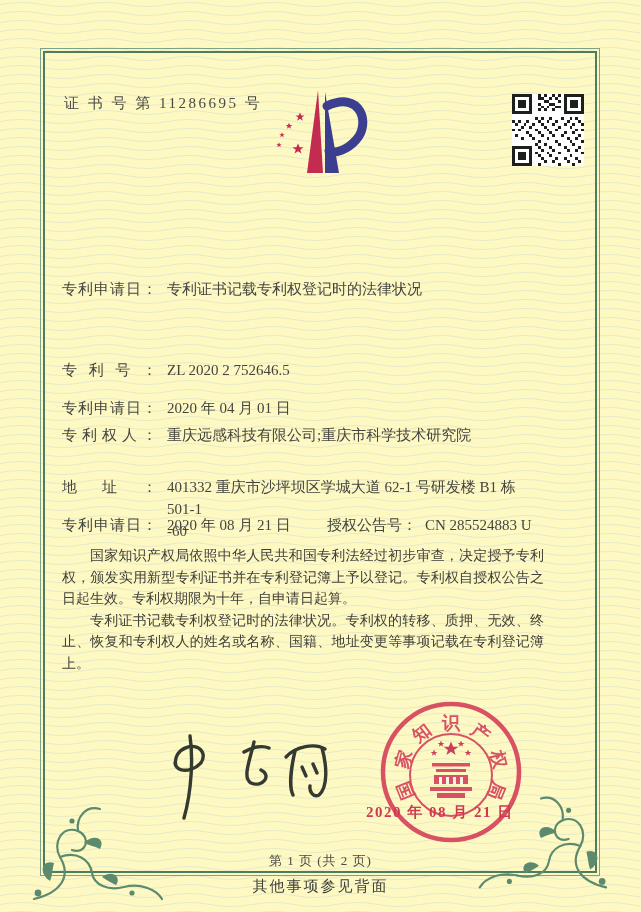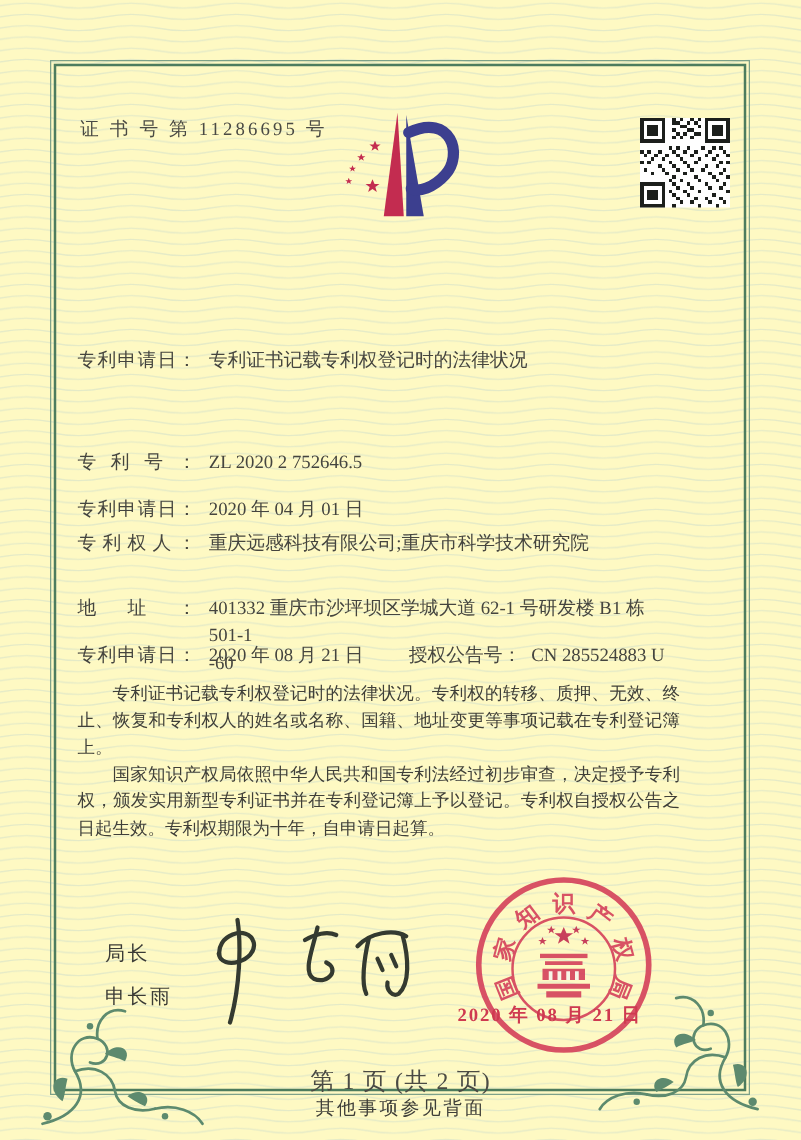--- a/index.html
+++ b/index.html
@@ -59,21 +59,21 @@
   .signature { position:absolute; left:148px; top:726px; width:200px; height:98px; }
 
   .seal { position:absolute; left:377px; top:697px; width:148px; height:150px; }
   .seal-date {
     position:absolute; left:366px; top:803px;
     font-size:15px; color:#cf3a50; letter-spacing:1.5px; font-weight:bold;
   }
 
   .page-info {
     position:absolute; left:0; top:852px; width:100%; text-align:center;
-    font-size:19px; color:#4a4a44; letter-spacing:1px;
+    font-size:13px; color:#4a4a44; letter-spacing:1px;
   }
   .back-note {
     position:absolute; left:0; top:877px; width:100%; text-align:center;
     font-size:15px; color:#3e3e38; letter-spacing:2px;
   }
   .flourish-left  { position:absolute; left:28px;  top:793px; width:152px; height:112px; }
   .flourish-right { position:absolute; left:462px; top:776px; width:150px; height:124px; }
 </style>
 </head>
 <body>
@@ -140,28 +140,24 @@
   </div>
   <div class="field-row row-addr">
     <span class="f-label">地址：</span><span class="f-value">401332 重庆市沙坪坝区学城大道 62-1 号研发楼 B1 栋 501-1
 -60</span>
   </div>
   <div class="field-row row-grant">
     <span class="f-label">专利申请日：</span><span class="f-value">2020 年 08 月 21 日</span><span class="f-label2">授权公告号：</span><span class="f-value2">CN 285524883 U</span>
   </div>
 
   <div class="paras">
+    <p>国家知识产权局依照中华人民共和国专利法经过初步审查，决定授予专利权，颁发实用新型专利证书并在专利登记簿上予以登记。专利权自授权公告之日起生效。专利权期限为十年，自申请日起算。</p>
     <p>专利证书记载专利权登记时的法律状况。专利权的转移、质押、无效、终止、恢复和专利权人的姓名或名称、国籍、地址变更等事项记载在专利登记簿上。</p>
-    <p>国家知识产权局依照中华人民共和国专利法经过初步审查，决定授予专利权，颁发实用新型专利证书并在专利登记簿上予以登记。专利权自授权公告之日起生效。专利权期限为十年，自申请日起算。</p>
-  </div>
-
-  <div class="director">
-    <div>局长</div>
-    <div>申长雨</div>
-  </div>
+  </div>
+
 
   <svg class="signature" viewBox="0 0 200 98" aria-hidden="true">
     <g fill="none" stroke="#343a30" stroke-width="3.4" stroke-linecap="round" stroke-linejoin="round">
       <path d="M28,40 C23,22 51,13 55,28 C58,43 29,51 27,37"></path>
       <path d="M42,10 C45,30 44,64 36,92"></path>
       <path d="M96,26 C104,21 114,19 121,22"></path>
       <path d="M106,16 C102,34 94,52 103,57 C115,62 124,49 113,44"></path>
       <path d="M138,31 C148,20 167,17 177,23"></path>
       <path d="M147,25 C143,42 141,61 145,69"></path>
       <path d="M174,22 C179,40 180,61 171,69 C166,72 161,66 162,60"></path>

